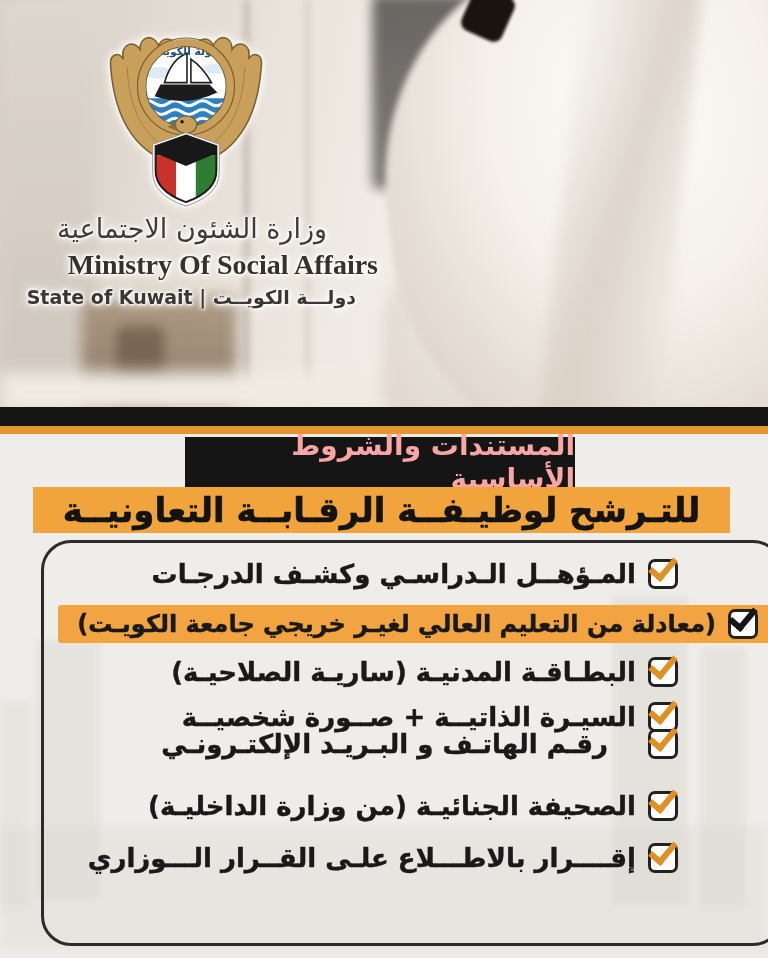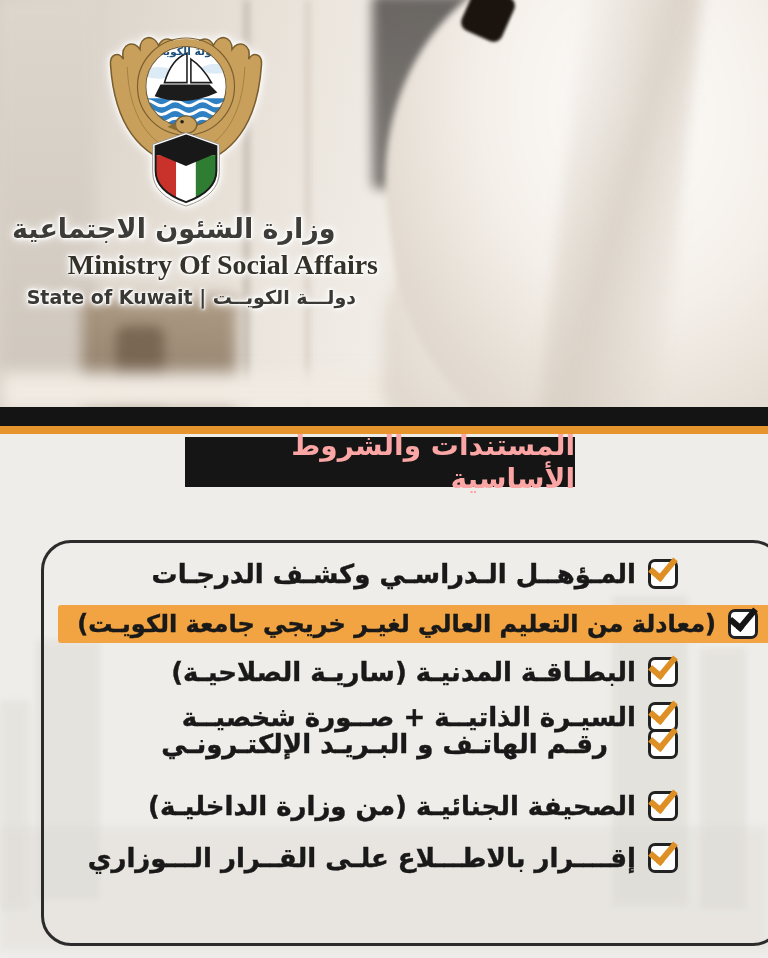--- a/index.html
+++ b/index.html
@@ -32,22 +32,22 @@
   .photo .fold{position:absolute;left:560px;top:-20px;width:120px;height:460px;
     background:linear-gradient(100deg,rgba(216,207,196,0) 0%,#d8cfc4 50%,rgba(216,207,196,0) 100%);
     filter:blur(7px);transform:rotate(6deg);opacity:.85;}
   .photo .agal{position:absolute;left:466px;top:-10px;width:44px;height:48px;
     background:#1b140e;border-radius:9px;transform:rotate(24deg);filter:blur(1.5px);}
 
   
   .emblem{position:absolute;left:88px;top:6px;width:196px;height:212px;
     filter:drop-shadow(0 0 2px #fff) drop-shadow(0 0 5px rgba(255,255,255,.9));}
   .glow{text-shadow:0 0 5px #fff,0 0 9px #fff,1px 1px 2px #fff,-1px -1px 2px #fff,0 0 14px rgba(255,255,255,.8);}
-  .hdr-ar{position:absolute;left:12px;top:213px;width:360px;text-align:left;
-    font-size:27px;font-weight:bold;color:#3e3c38;direction:rtl;}
+  .hdr-ar{position:absolute;left:12px;top:213px;width:360px;text-align:center;
+    font-size:27px;font-weight:normal;color:#3e3c38;direction:rtl;}
   .hdr-en{position:absolute;left:6px;top:249px;width:372px;text-align:right;
     font-family:"Liberation Serif","DejaVu Serif",serif;font-weight:bold;font-size:28px;color:#343229;}
   .hdr-sub{position:absolute;left:26px;top:286px;width:330px;text-align:right;
     font-size:19px;font-weight:bold;color:#3a3834;}
 
   
   .bar-black{position:absolute;left:0;top:407px;width:768px;height:19px;background:#141414;}
   .bar-orange{position:absolute;left:0;top:426px;width:768px;height:8px;background:#E6952E;}
 
   
@@ -156,20 +156,23 @@
     <div class="hdr-en glow">Ministry Of Social Affairs</div>
     <div class="hdr-sub glow">State of Kuwait | دولـــة الكويــت</div>
   </div>
 
   <div class="bar-black"></div>
   <div class="bar-orange"></div>
 
   <div class="title-black">
     <span>المستندات والشروط الأساسية</span>
   </div>
+  <div class="title-orange">
+    <span>للتـرشح لوظيـفــة الرقـابــة التعاونيــة</span>
+  </div>
 
   <div class="sk sk1"></div>
   <div class="sk sk2"></div>
   <div class="sk sk3"></div>
   <div class="sk sk4"></div>
   <div class="sk sk5"></div>
 
   <div class="box">
 
     <div class="row r1">

